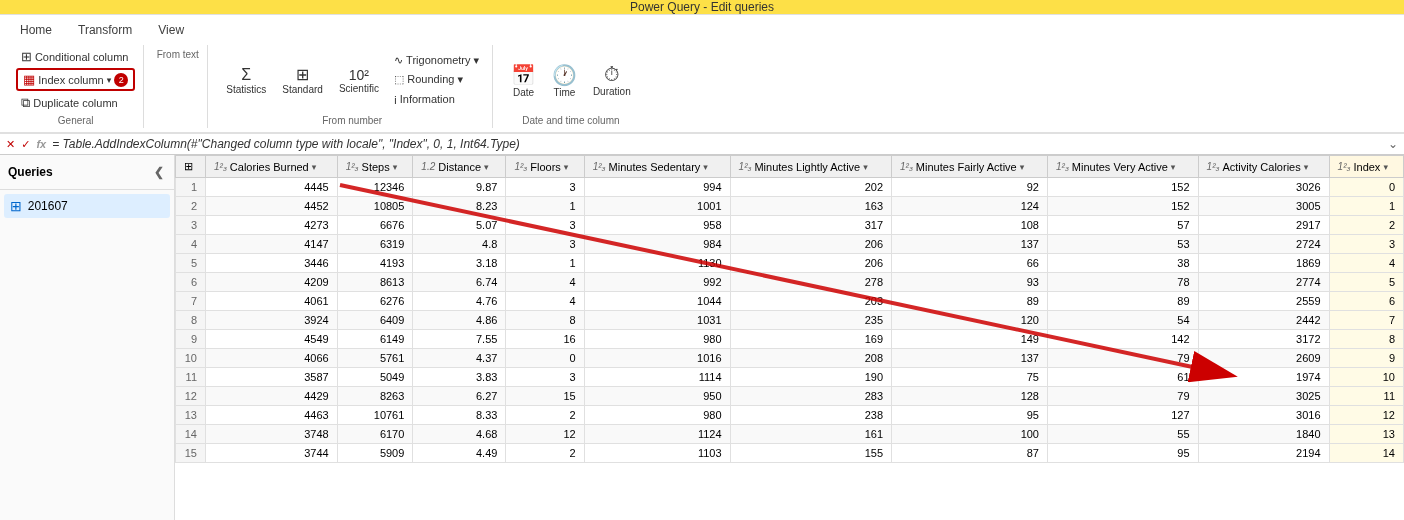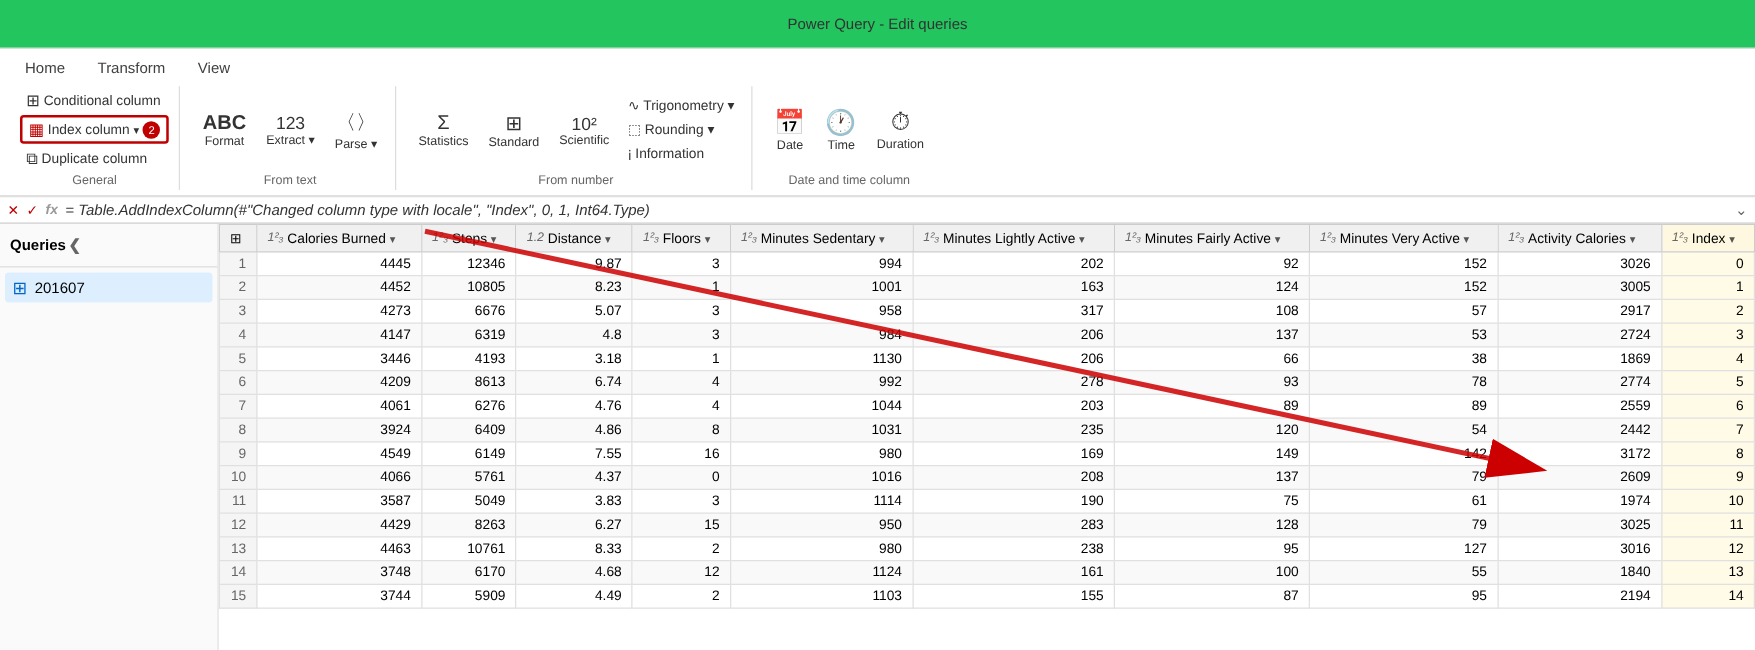--- a/index.html
+++ b/index.html
@@ -1,23 +1,23 @@
 <!DOCTYPE html>
 <html><head>
   <meta charset="utf-8">
   <style>
     * { box-sizing: border-box; margin: 0; padding: 0; }
     body { font-family: 'Segoe UI', Arial, sans-serif; font-size: 12px; background: #f3f3f3; overflow: hidden; }
 
     .title-bar {
-      background: #22c55e;
+      background: #fde047;
       text-align: center;
       font-size: 12px;
       color: #333;
-      padding: 12px 0;
+      padding: 0 0;
       border-bottom: 1px solid #e0e0e0;
     }
 
     .ribbon {
       background: #fff;
       border-bottom: 2px solid #e0e0e0;
     }
 
     .ribbon-tabs {
       display: flex;
@@ -155,20 +155,21 @@
       width: 175px;
       background: #fafafa;
       border-right: 1px solid #ddd;
       display: flex;
       flex-direction: column;
     }
 
     .queries-header {
       display: flex;
       align-items: center;
+      justify-content: space-between;
       padding: 8px;
       font-size: 12px;
       font-weight: bold;
       border-bottom: 1px solid #ddd;
     }
 
     .queries-list {
       padding: 4px;
     }
 
@@ -294,34 +295,20 @@
             <div class="ribbon-btn-small">
               <span style="font-size:13px;">⧉</span>
               <span>Duplicate column</span>
             </div>
           </div>
         </div>
         <div class="ribbon-group-label">General</div>
       </div>
 
       <div class="ribbon-group">
-        <div class="ribbon-group-items">
-          <div class="ribbon-btn">
-            <span style="font-size:16px; font-weight:bold; color:#333;">ABC</span>
-            <span>Format</span>
-          </div>
-          <div class="ribbon-btn">
-            <span style="font-size:14px;">123</span>
-            <span>Extract ▾</span>
-          </div>
-          <div class="ribbon-btn">
-            <span style="font-size:16px;">〈〉</span>
-            <span>Parse ▾</span>
-          </div>
-        </div>
         <div class="ribbon-group-label">From text</div>
       </div>
 
       <div class="ribbon-group">
         <div class="ribbon-group-items">
           <div class="ribbon-btn">
             <span style="font-size:16px;">Σ</span>
             <span>Statistics</span>
           </div>
           <div class="ribbon-btn">

